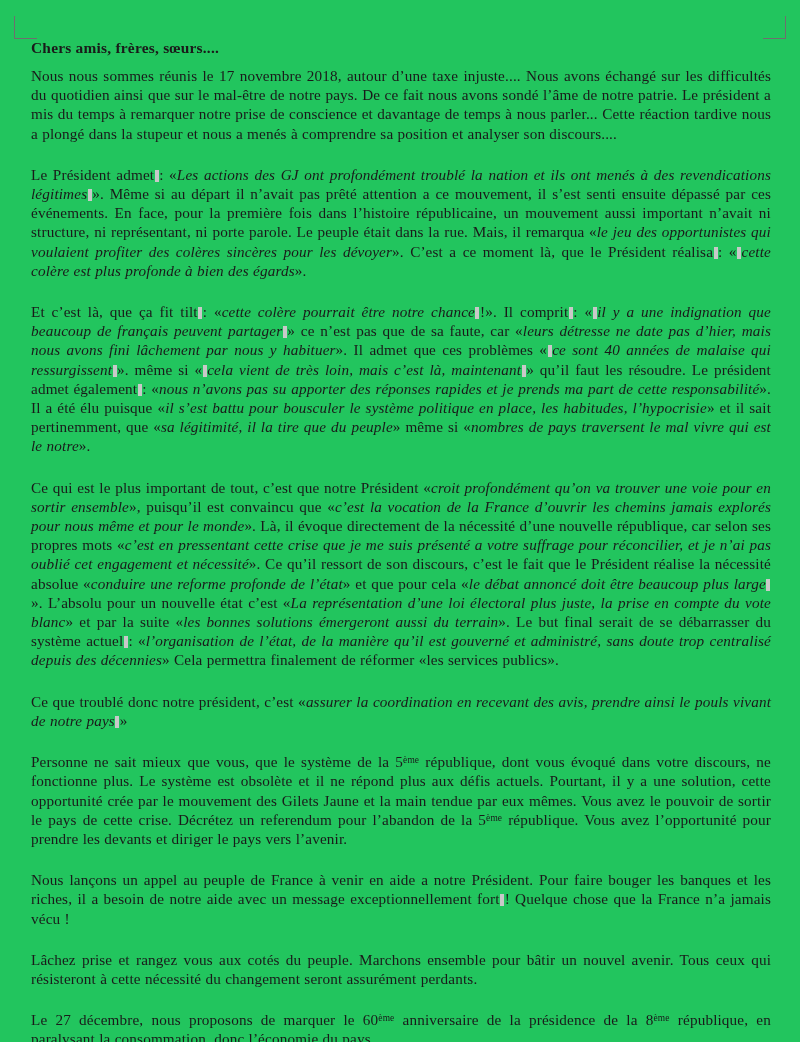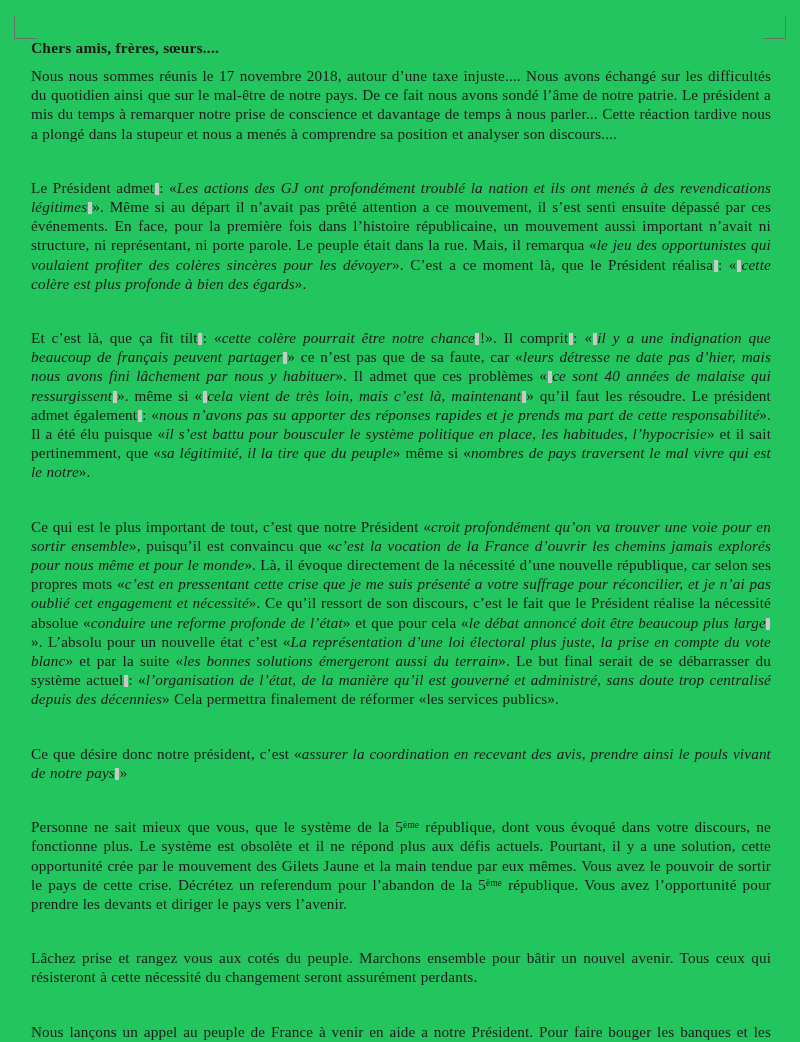--- a/index.html
+++ b/index.html
@@ -47,21 +47,21 @@
   p.para {
     margin: 0 0 0 0;
     font-size: 15.2px;
     line-height: 19.2px;
     text-align: justify;
     text-justify: inter-word;
     letter-spacing: 0.01em;
     word-spacing: 0.02em;
   }
   p.para.gap {
-    margin-top: 35px;
+    margin-top: 22px;
   }
   p.para.tight {
     margin-top: 8px;
   }
   .lead {
     font-weight: bold;
     font-size: 15.4px;
     line-height: 20px;
     margin: 0 0 1px 0;
     letter-spacing: 0.015em;
@@ -102,24 +102,24 @@
 
     <p class="para tight"><span>Nous nous sommes réunis le 17 novembre 2018, autour d’une taxe injuste.... Nous avons échangé sur les difficultés du quotidien ainsi que sur le mal-être de notre pays. De ce fait nous avons sondé l’âme de notre patrie. Le président a mis du temps à remarquer notre prise de conscience et davantage de temps à nous parler... Cette réaction tardive nous a plongé dans la stupeur et nous a menés à comprendre sa position et analyser son discours....</span></p>
 
     <p class="para gap"><span>Le Président admet</span><span class="nbsp-mark"></span><span>: «</span><span class="q">Les actions des GJ ont profondément troublé la nation et ils ont menés à des revendications légitimes</span><span class="nbsp-mark"></span><span>». Même si au départ il n’avait pas prêté attention a ce mouvement, il s’est senti ensuite dépassé par ces événements. En face, pour la première fois dans l’histoire républicaine, un mouvement aussi important n’avait ni structure, ni représentant, ni porte parole. Le peuple était dans la rue. Mais, il remarqua «</span><span class="q">le jeu des opportunistes qui voulaient profiter des colères sincères pour les dévoyer</span><span>». C’est a ce moment là, que le Président réalisa</span><span class="nbsp-mark"></span><span>: «</span><span class="nbsp-mark"></span><span class="q">cette colère est plus profonde à bien des égards</span><span>».</span></p>
 
 
     <p class="para gap"><span>Et c’est là, que ça fit tilt</span><span class="nbsp-mark"></span><span>: «</span><span class="q">cette colère pourrait être notre chance</span><span class="nbsp-mark"></span><span>!». Il comprit</span><span class="nbsp-mark"></span><span>: «</span><span class="nbsp-mark"></span><span class="q">il y a une indignation que beaucoup de français peuvent partager</span><span class="nbsp-mark"></span><span>» ce n’est pas que de sa faute, car «</span><span class="q">leurs détresse ne date pas d’hier, mais nous avons fini lâchement par nous y habituer</span><span>». Il admet que ces problèmes «</span><span class="nbsp-mark"></span><span class="q">ce sont 40 années de malaise qui ressurgissent</span><span class="nbsp-mark"></span><span>». même si «</span><span class="nbsp-mark"></span><span class="q">cela vient de très loin, mais c’est là, maintenant</span><span class="nbsp-mark"></span><span>» qu’il faut les résoudre. Le président admet également</span><span class="nbsp-mark"></span><span>: «</span><span class="q">nous n’avons pas su apporter des réponses rapides et je prends ma part de cette responsabilité</span><span>». Il a été élu puisque «</span><span class="q">il s’est battu pour bousculer le système politique en place, les habitudes, l’hypocrisie</span><span>» et il sait pertinemment, que «</span><span class="q">sa légitimité, il la tire que du peuple</span><span>» même si «</span><span class="q">nombres de pays traversent le mal vivre qui est le notre</span><span>».</span></p>
 
     <p class="para gap"><span>Ce qui est le plus important de tout, c’est que notre Président «</span><span class="q">croit profondément qu’on va trouver une voie pour en sortir ensemble</span><span>», puisqu’il est convaincu que «</span><span class="q">c’est la vocation de la France d’ouvrir les chemins jamais explorés pour nous même et pour le monde</span><span>».  Là, il évoque directement de la nécessité d’une nouvelle république, car selon ses propres mots «</span><span class="q">c’est en pressentant cette crise que je me suis présenté a votre suffrage pour réconcilier, et je n’ai pas oublié cet engagement et nécessité</span><span>». Ce qu’il ressort de son discours, c’est le fait que le Président réalise la nécessité absolue «</span><span class="q">conduire une reforme profonde de l’état</span><span>» et que pour cela «</span><span class="q">le débat annoncé doit être beaucoup plus large</span><span class="nbsp-mark"></span><span>». L’absolu pour un nouvelle état c’est «</span><span class="q">La représentation d’une loi électoral plus juste, la prise en compte du vote blanc</span><span>» et par la suite «</span><span class="q">les bonnes solutions émergeront aussi du terrain</span><span>». Le but final serait de se débarrasser du système actuel</span><span class="nbsp-mark"></span><span>: «</span><span class="q">l’organisation de l’état, de la manière qu’il est gouverné et administré, sans doute trop centralisé depuis des décennies</span><span>» Cela permettra finalement de réformer «les services publics».</span></p>
 
-    <p class="para gap"><span>Ce que désire donc notre président, c’est «</span><span class="q">assurer la coordination en recevant des avis, prendre ainsi le pouls vivant de notre pays</span><span class="nbsp-mark"></span><span>»</span></p>
+    <p class="para gap"><span>Ce que troublé donc notre président, c’est «</span><span class="q">assurer la coordination en recevant des avis, prendre ainsi le pouls vivant de notre pays</span><span class="nbsp-mark"></span><span>»</span></p>
 
     <p class="para gap"><span>Personne ne sait mieux que vous, que le système de la 5</span><sup class="ord">ème</sup><span> république, dont vous évoqué dans votre discours, ne fonctionne plus. Le système est obsolète et il ne répond plus aux défis actuels. Pourtant, il y a une solution, cette opportunité crée par le mouvement des Gilets Jaune et la main tendue par eux mêmes. Vous avez le pouvoir de sortir le pays de cette crise. Décrétez un referendum pour l’abandon de la 5</span><sup class="ord">ème</sup><span> république. Vous avez l’opportunité pour prendre les devants et diriger le pays vers l’avenir.</span></p>
 
+    <p class="para gap"><span>Nous lançons un appel au peuple de France à venir en aide a notre Président. Pour faire bouger les banques et les riches, il a besoin de notre aide avec un message exceptionnellement fort</span><span class="nbsp-mark"></span><span>! Quelque chose que la France n’a jamais vécu !</span></p>
+
     <p class="para gap"><span>Lâchez prise et rangez vous aux cotés du peuple. Marchons ensemble pour bâtir un nouvel avenir. Tous ceux qui résisteront à cette nécessité du changement seront assurément perdants.</span></p>
-
-    <p class="para gap"><span>Nous lançons un appel au peuple de France à venir en aide a notre Président. Pour faire bouger les banques et les riches, il a besoin de notre aide avec un message exceptionnellement fort</span><span class="nbsp-mark"></span><span>! Quelque chose que la France n’a jamais vécu !</span></p>
 
     <p class="para gap"><span>Le 27 décembre, nous proposons de marquer le 60</span><sup class="ord">ème</sup><span> anniversaire de la présidence de la 8</span><sup class="ord">ème</sup><span> république, en paralysant la consommation, donc l’économie du pays.</span></p>
 
   </div>
 </div>
 
 </body></html>

